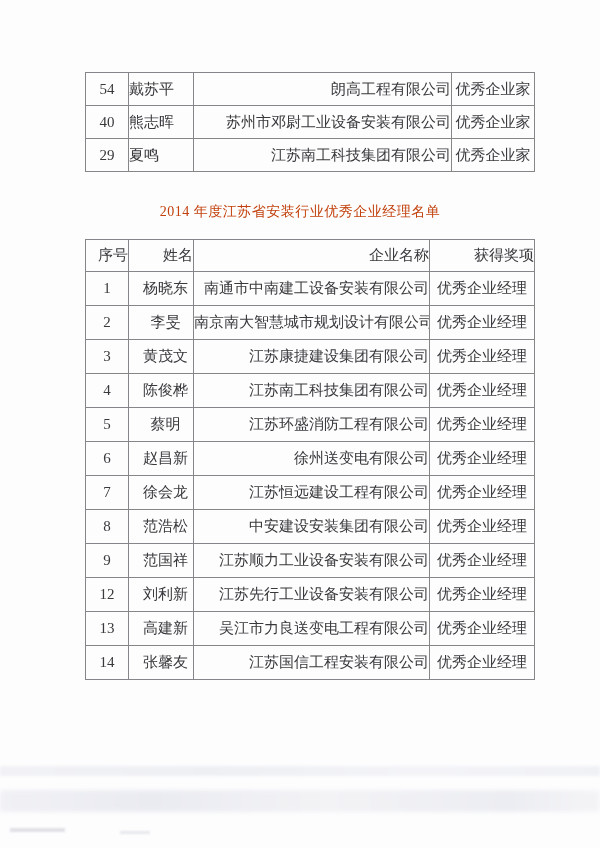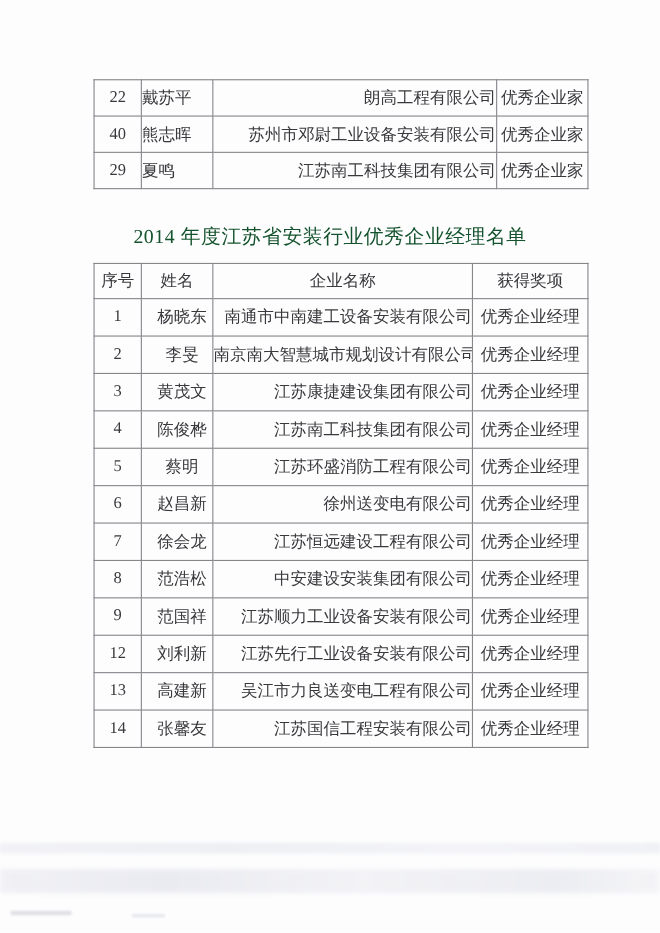--- a/index.html
+++ b/index.html
@@ -46,56 +46,56 @@
     font-size: 15px;
     font-weight: normal;
     color: #39393d;
     padding: 0;
     white-space: nowrap;
     overflow: hidden;
   }
   .t1 { left: 85px; top: 72px; width: 449px; }
   .t1 td { height: 32px; }
   .t2 { left: 85px; top: 239px; width: 449px; }
-  .t2 th { height: 31px; text-align: center; }
+  .t2 th { height: 31px; text-align: right; }
   .t2 td { height: 33px; }
 
   .c-no    { text-align: center; }
   .c-award { text-align: center; }
   .c-comp  { text-align: right; padding-left: 10px; }
   .t1 .c-name { text-align: left; }
   .t2 .c-name { text-align: center; padding-left: 9px; }
 
   .doc-title {
     position: absolute;
     left: 0;
     top: 203px;
     width: 600px;
     text-align: center;
-    font-size: 18px;
-    color: #14532d;
+    font-size: 14px;
+    color: #c2410c;
     letter-spacing: 0.5px;
   }
 </style>
 </head>
 <body>
 
 <div class="page">
 
   <table class="t t1">
     <colgroup>
       <col style="width:43px">
         <col style="width:65px">
         <col style="width:258px">
         <col style="width:83px">
     </colgroup>
     <tbody>
 
         <tr>
-          <td class="c-no">22</td>
+          <td class="c-no">54</td>
           <td class="c-name">戴苏平</td>
           <td class="c-comp">朗高工程有限公司</td>
           <td class="c-award">优秀企业家</td>
         </tr>
 
         <tr>
           <td class="c-no">40</td>
           <td class="c-name">熊志晖</td>
           <td class="c-comp">苏州市邓尉工业设备安装有限公司</td>
           <td class="c-award">优秀企业家</td>

